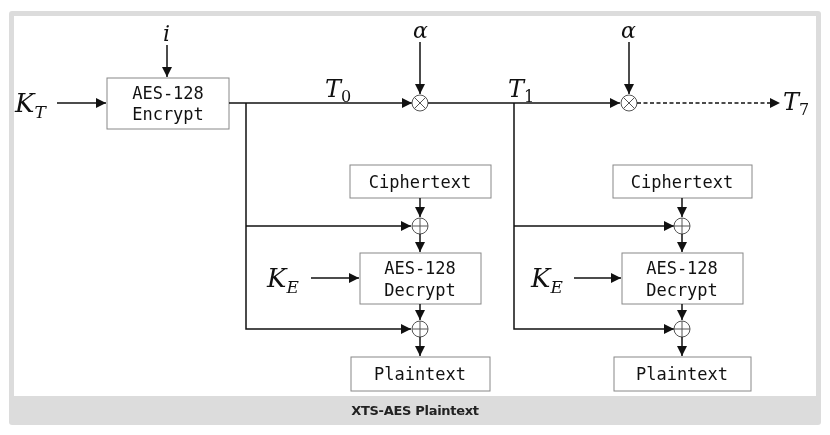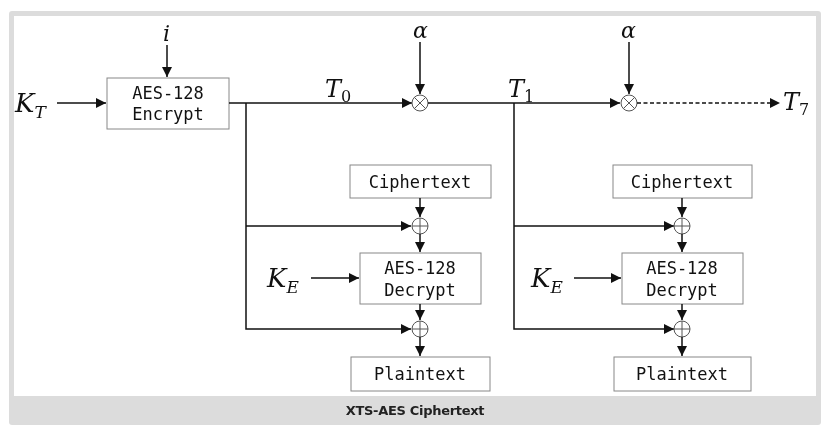--- a/index.html
+++ b/index.html
@@ -116,13 +116,13 @@
         <circle class="op" cx="682" cy="329" r="8"></circle>
         <line class="opx" x1="674" y1="329" x2="690" y2="329"></line>
         <line class="opx" x1="682" y1="321" x2="682" y2="337"></line>
       </g>
     <line class="ln" x1="682" y1="337" x2="682" y2="356" marker-end="url(#ah)"></line>
     <rect class="box" x="614" y="357" width="137" height="34"></rect>
     <text class="mono" x="682" y="380" text-anchor="middle">Plaintext</text>
   </g>
 </svg>
 
-<div class="caption">XTS-AES Ciphertext</div>
+<div class="caption">XTS-AES Plaintext</div>
 
 </body></html>

